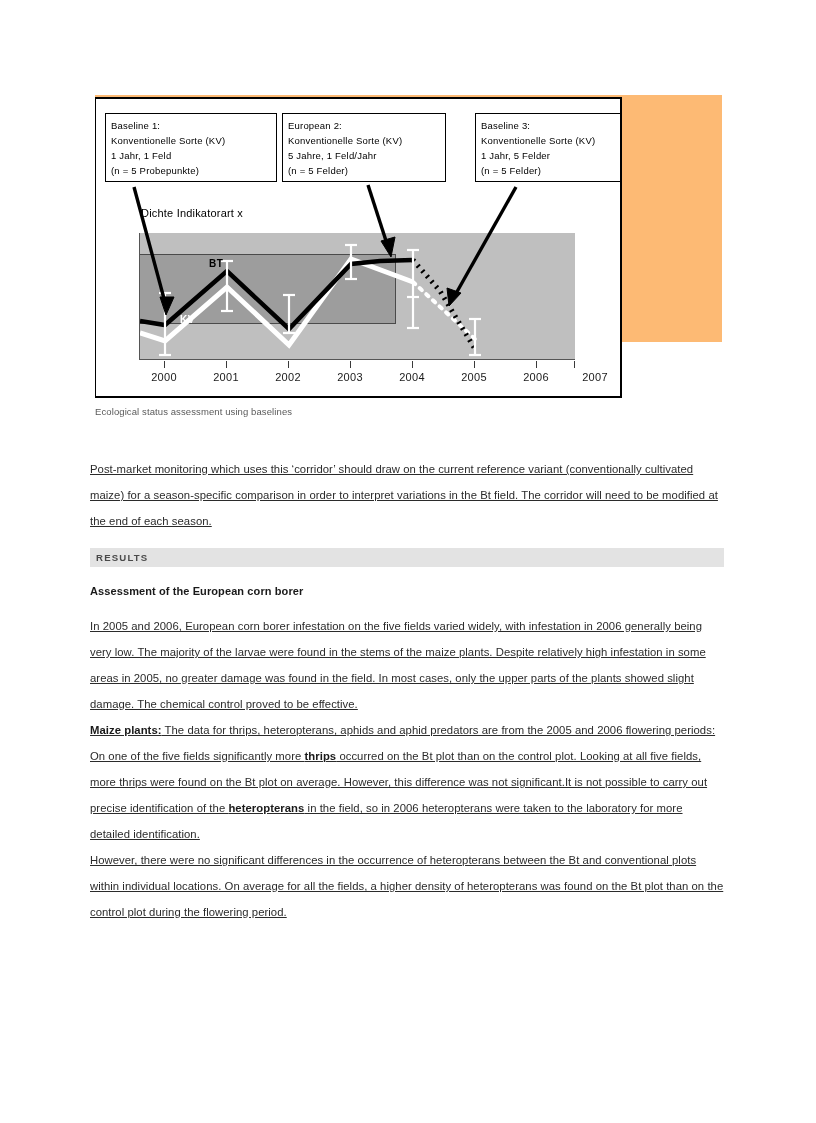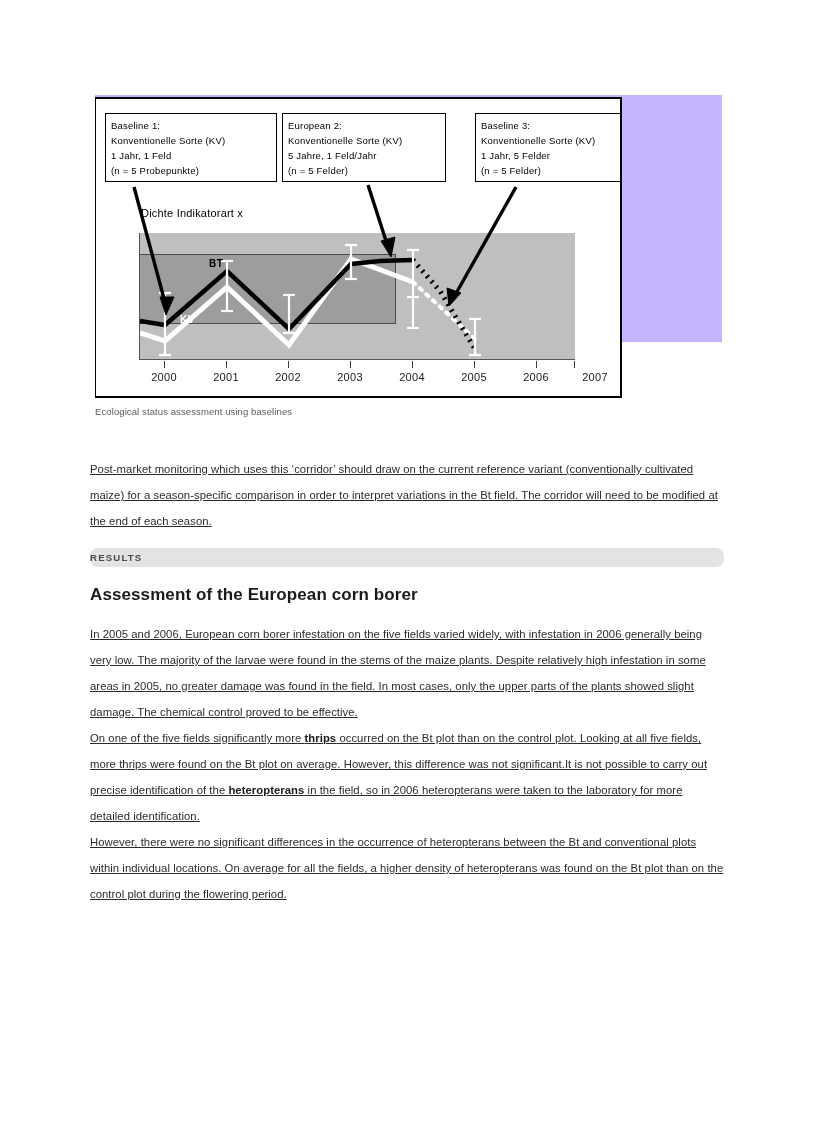--- a/index.html
+++ b/index.html
@@ -11,21 +11,21 @@
     color: #231f20;
     position: relative;
     overflow: hidden;
   }
 
   
   #figure-panel {
     position: absolute;
     left: 95px; top: 95px;
     width: 627px; height: 247px;
-    background: #c4b5fd;
+    background: #fdba74;
   }
   #figure-box {
     position: absolute;
     left: 0; top: 2px;
     width: 527px; height: 301px;
     background: #ffffff;
     border: 2px solid #000000;
     border-left-width: 1px;
     overflow: hidden;
   }
@@ -142,30 +142,30 @@
     font-size: 11.3px;
     line-height: 26px;
     color: #2b2b2b;
     letter-spacing: 0.05px;
     text-decoration: underline;
   }
   .section-bar {
     background: #e3e3e3;
     height: 19px;
     margin: 14px 0 18px 0;
+    padding-left: 6px;
     font-size: 9.6px;
     font-weight: bold;
     letter-spacing: 1.2px;
     line-height: 19px;
     color: #4a4a4a;
-    border-radius: 8px;
   }
   h2.subhead {
     margin: 0 0 16px 0;
-    font-size: 17px;
+    font-size: 11px;
     font-weight: bold;
     color: #1a1a1a;
     letter-spacing: 0.1px;
   }
   h2.subhead.second { margin-top: 22px; }
   b { font-weight: bold; color: #1a1a1a; }
 </style>
 </head>
 <body>
 
@@ -288,17 +288,18 @@
 
   <p class="body">Post-market monitoring which uses this ‘corridor’ should draw on the current reference variant (conventionally cultivated maize) for a season-specific comparison in order to interpret variations in the Bt field. The corridor will need to be modified at the end of each season.</p>
 
   <div class="section-bar">RESULTS</div>
 
   <h2 class="subhead">Assessment of the European corn borer</h2>
 
   <p class="body">In 2005 and 2006, European corn borer infestation on the five fields varied widely, with infestation in 2006 generally being very low. The majority of the larvae were found in the stems of the maize plants. Despite relatively high infestation in some areas in 2005, no greater damage was found in the field. In most cases, only the upper parts of the plants showed slight damage. The chemical control proved to be effective.</p>
 
 
+  <p class="body"><b>Maize plants:</b><span> The data for thrips, heteropterans, aphids and aphid predators are from the 2005 and 2006 flowering periods:</span></p>
 
   <p class="body"><span>On one of the five fields significantly more </span><b>thrips</b><span> occurred on the Bt plot than on the control plot. Looking at all five fields, more thrips were found on the Bt plot on average. However, this difference was not significant.It is not possible to carry out precise identification of the </span><b>heteropterans</b><span> in the field, so in 2006 heteropterans were taken to the laboratory for more detailed identification.</span></p>
 
   <p class="body">However, there were no significant differences in the occurrence of heteropterans between the Bt and conventional plots within individual locations. On average for all the fields, a higher density of heteropterans was found on the Bt plot than on the control plot during the flowering period.</p>
 </div>
 
 </body></html>

